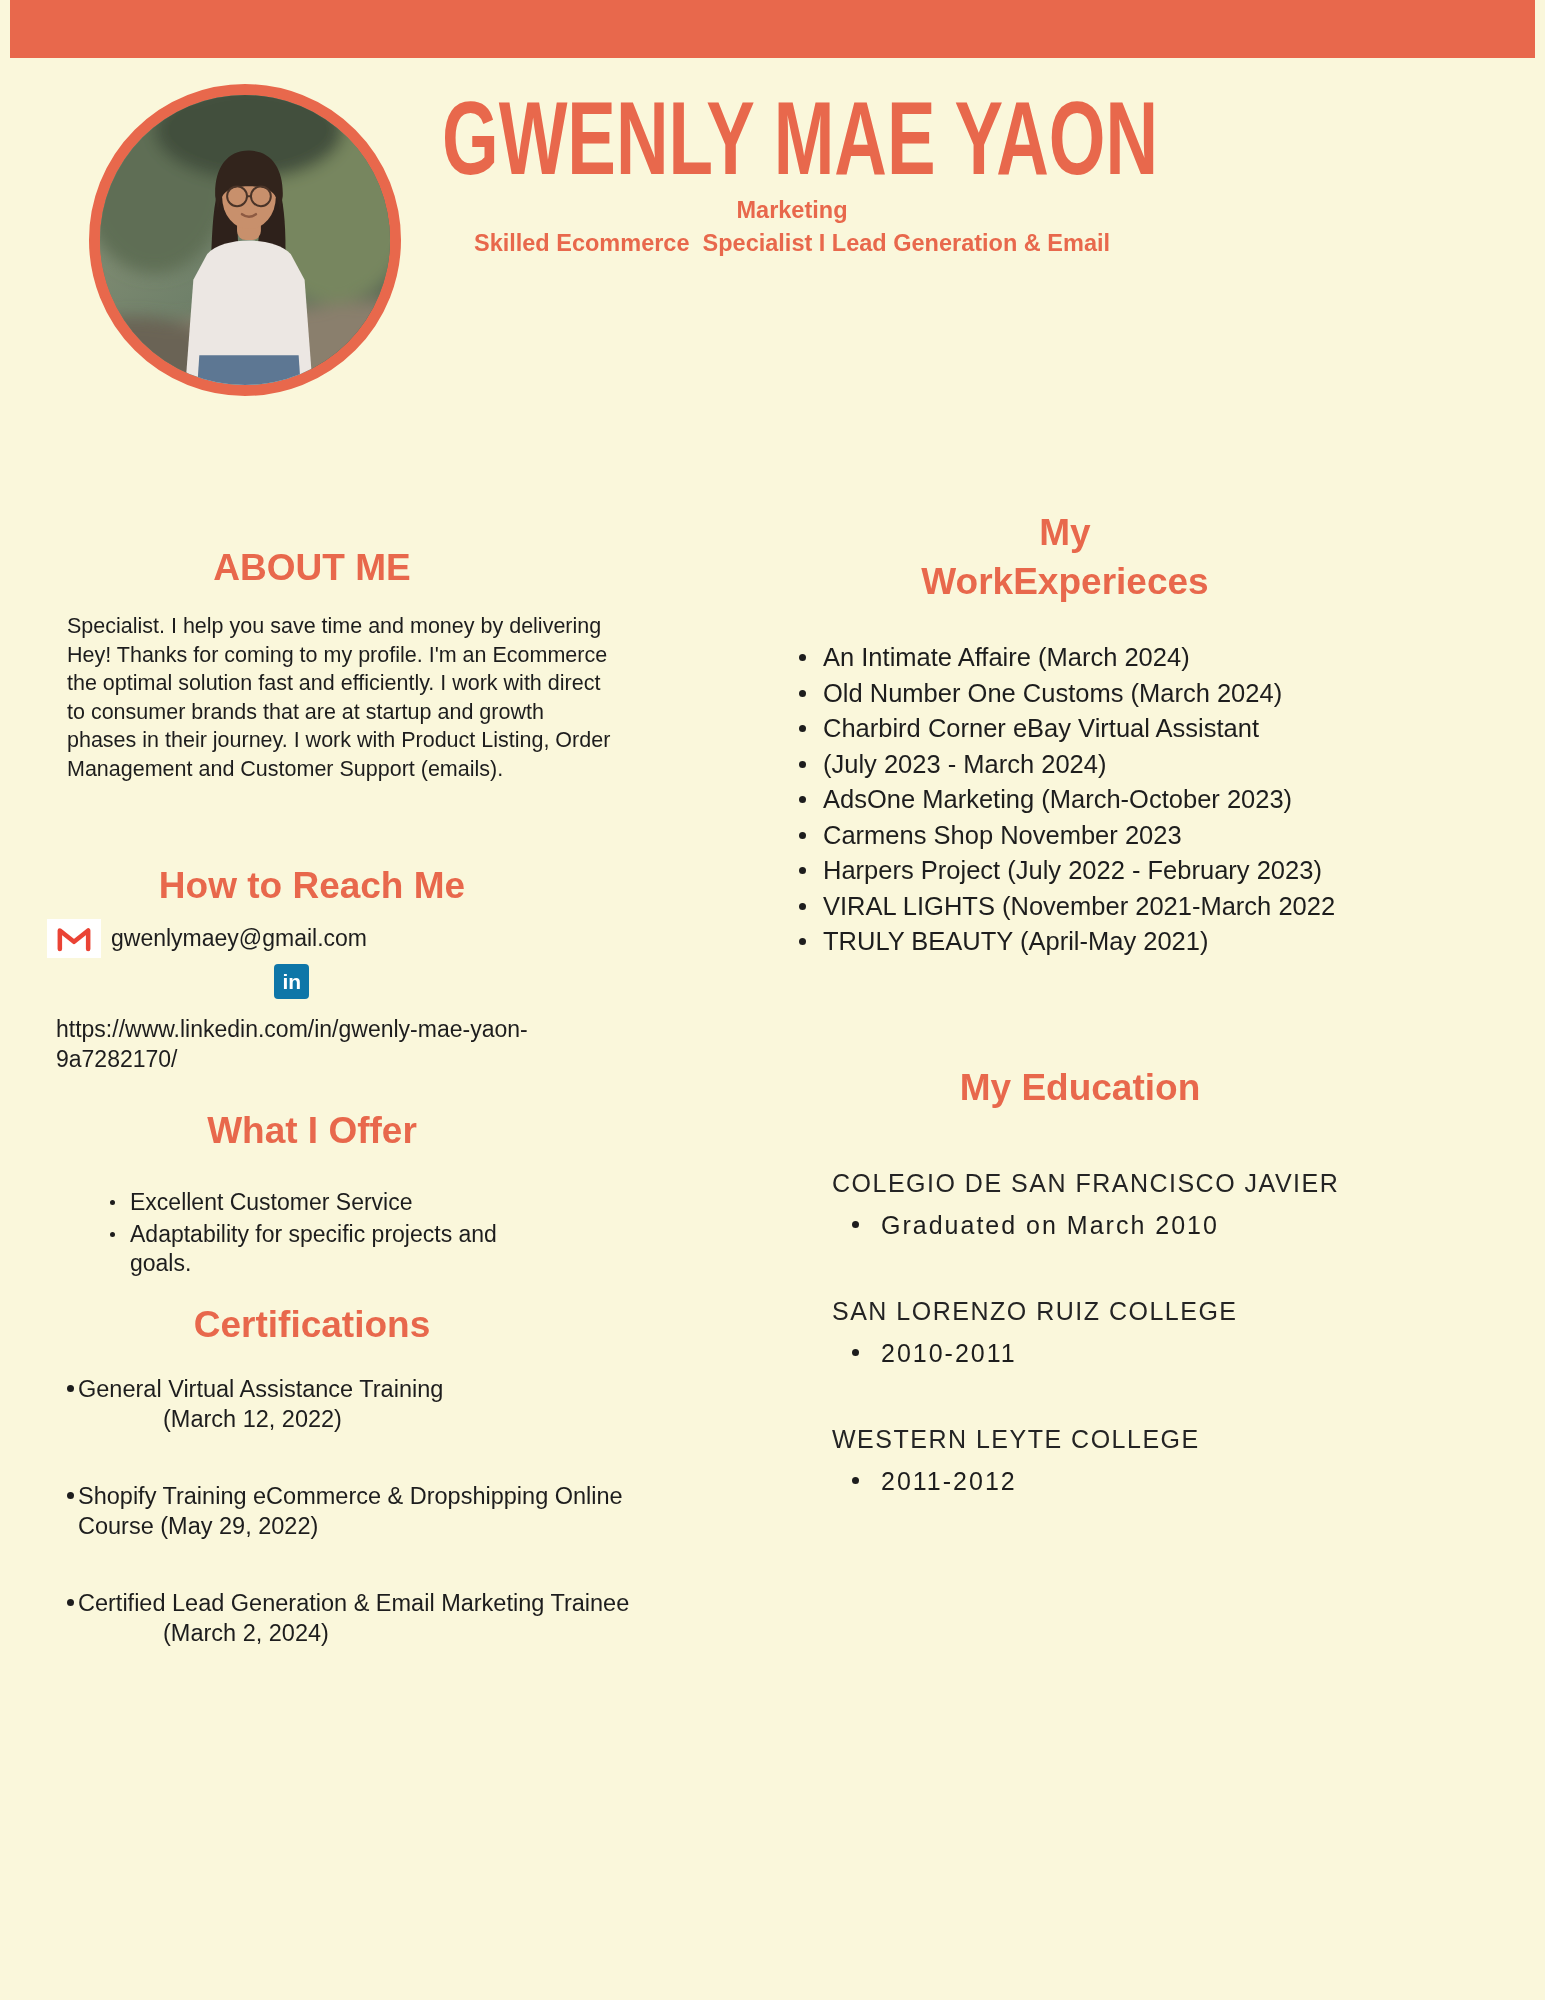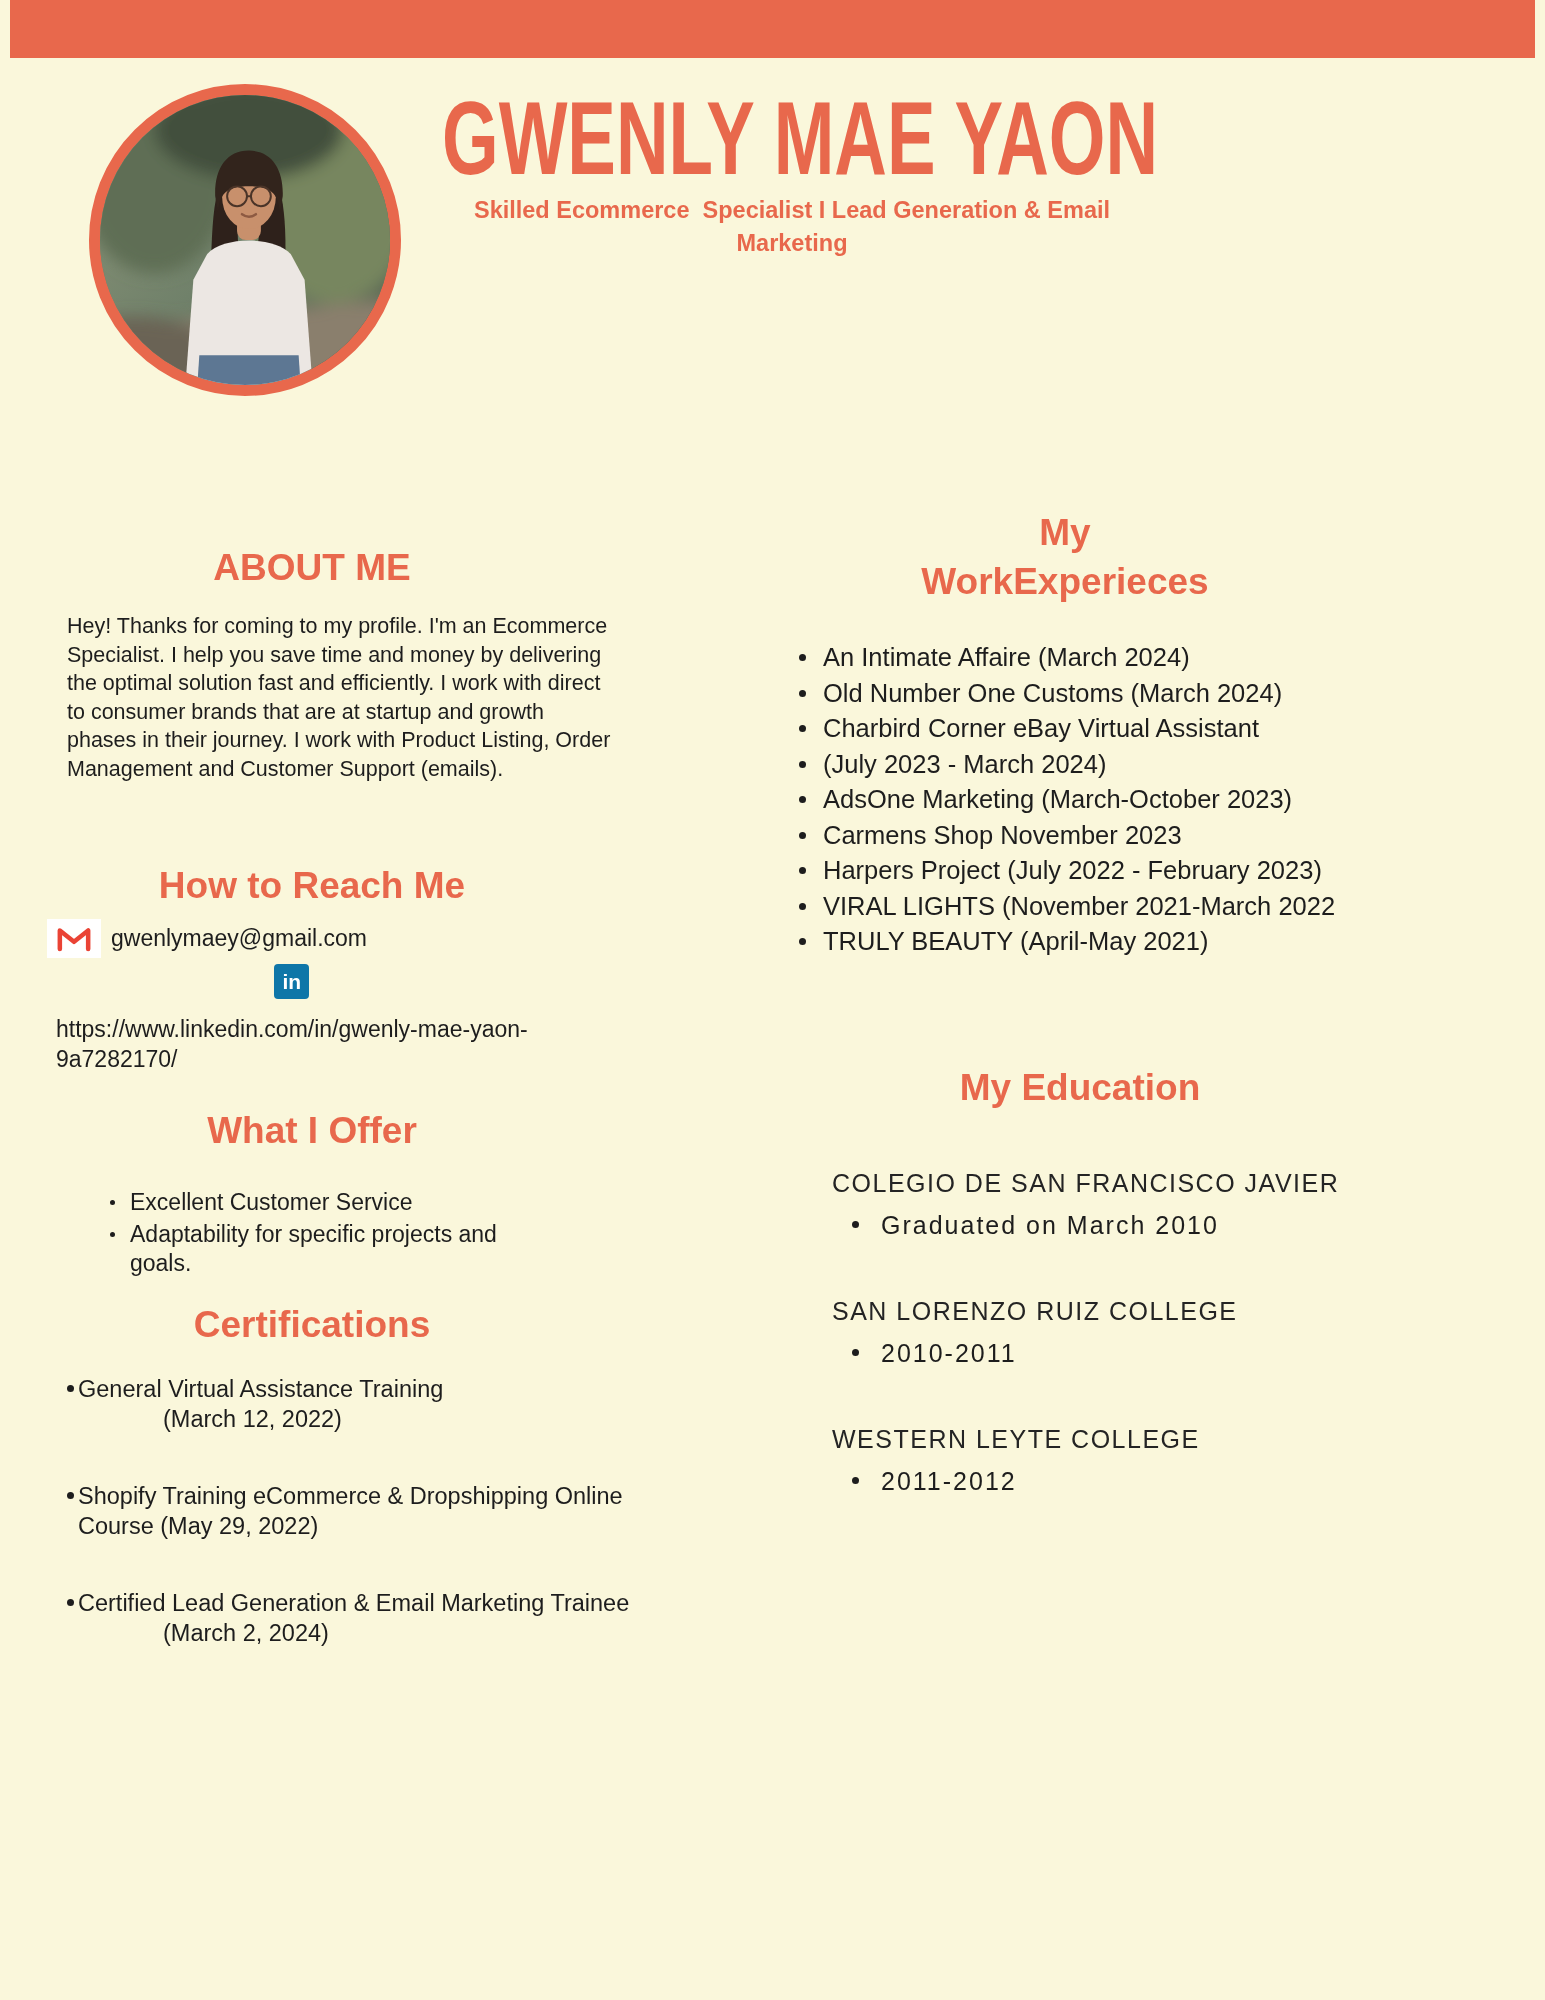--- a/index.html
+++ b/index.html
@@ -110,31 +110,31 @@
         <line x1="148" y1="102" x2="152" y2="102" stroke="#4a3428" stroke-width="2"></line>
         <path d="M143 120 q7 5 14 0" stroke="#8d5a42" stroke-width="2.5" fill="none" stroke-linecap="round"></path>
       </g>
     </svg>
   </div>
 
   <h1 class="name">GWENLY MAE YAON</h1>
 
   <div class="tagline">
 
+      <div class="tagline-line">Marketing</div>
+
       <div class="tagline-line">Skilled Ecommerce  Specialist I Lead Generation &amp; Email</div>
-
-      <div class="tagline-line">Marketing</div>
     </div>
 
   <h2 class="sec-title about-title">ABOUT ME</h2>
   <div class="about-body">
 
+      <div class="about-line">Specialist. I help you save time and money by delivering</div>
+
       <div class="about-line">Hey! Thanks for coming to my profile. I'm an Ecommerce</div>
-
-      <div class="about-line">Specialist. I help you save time and money by delivering</div>
 
       <div class="about-line">the optimal solution fast and efficiently. I work with direct</div>
 
       <div class="about-line">to consumer brands that are at startup and growth</div>
 
       <div class="about-line">phases in their journey. I work with Product Listing, Order</div>
 
       <div class="about-line">Management and Customer Support (emails).</div>
     </div>
 

